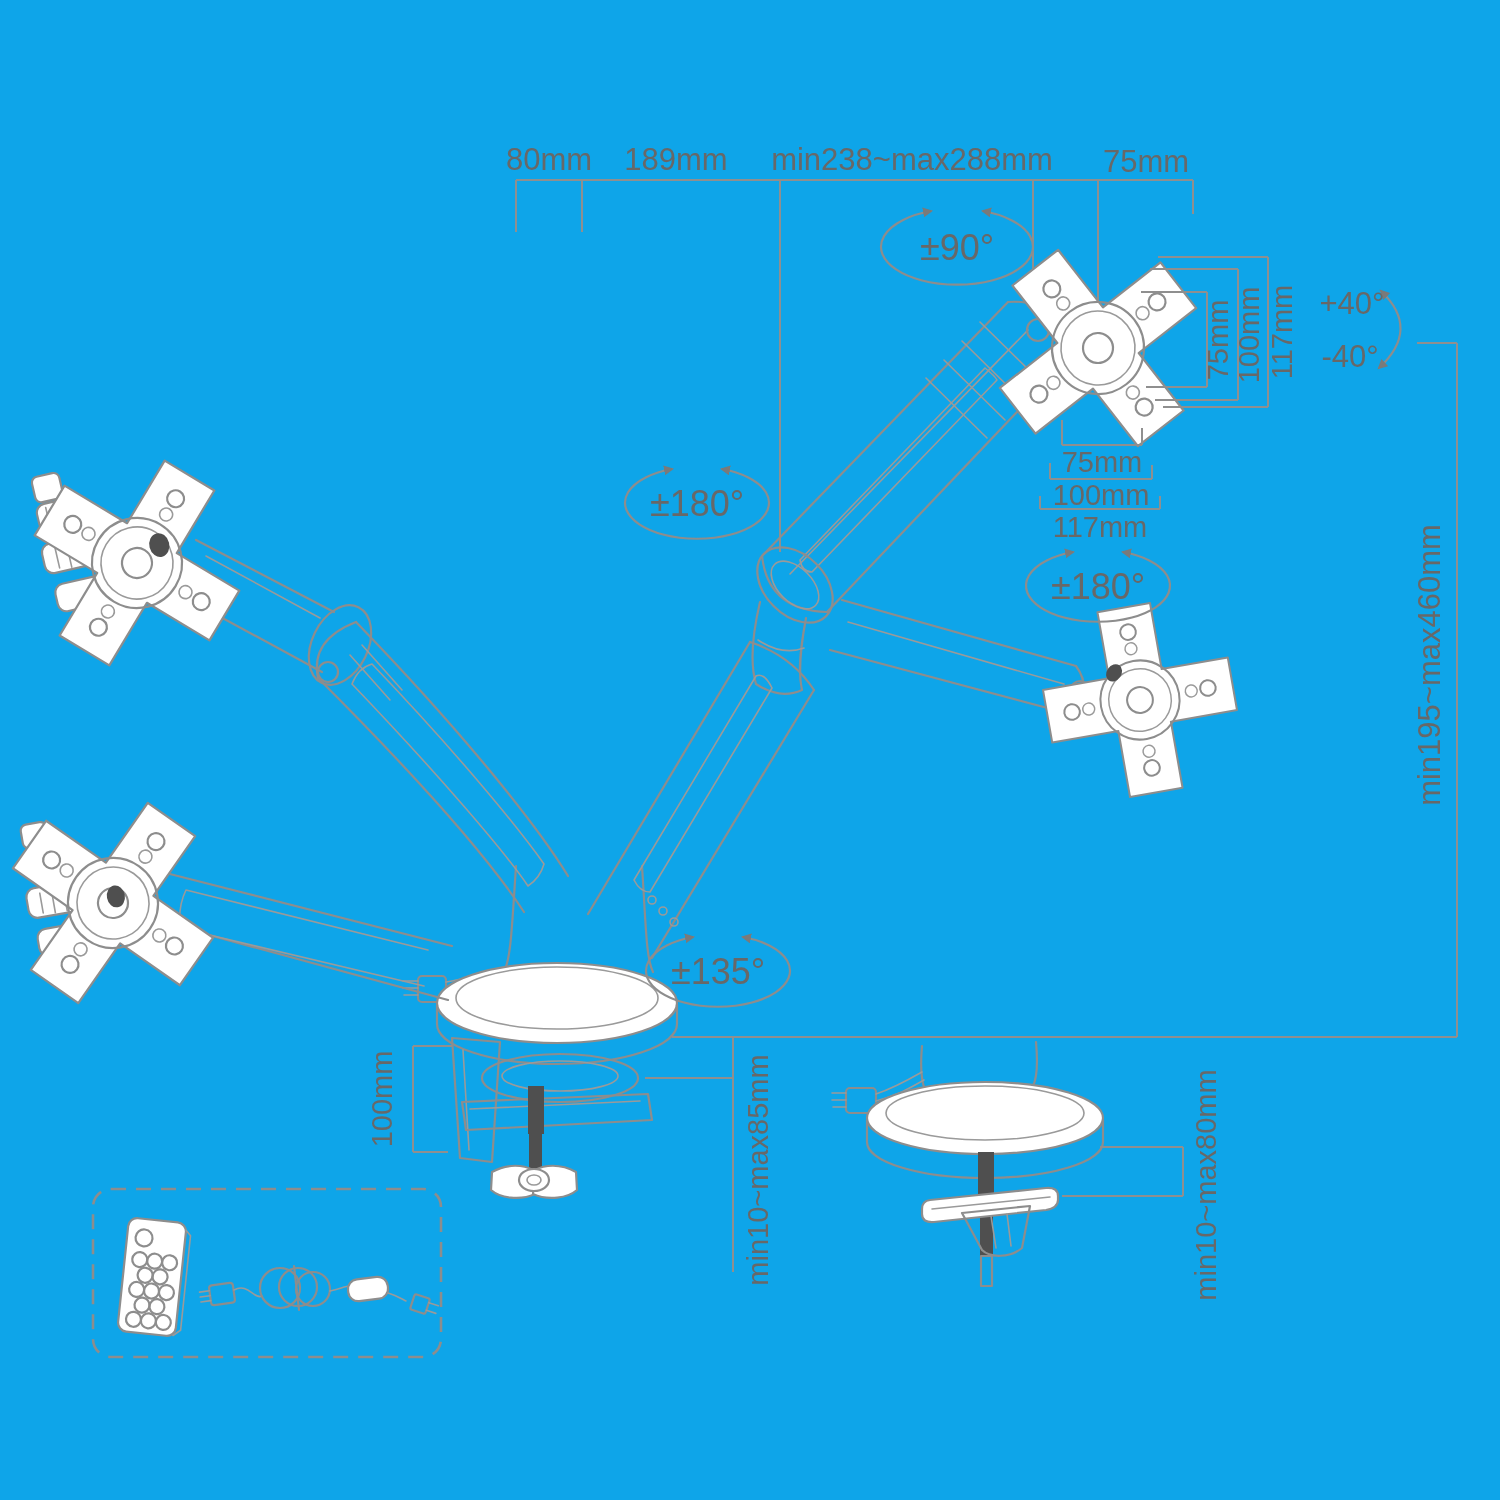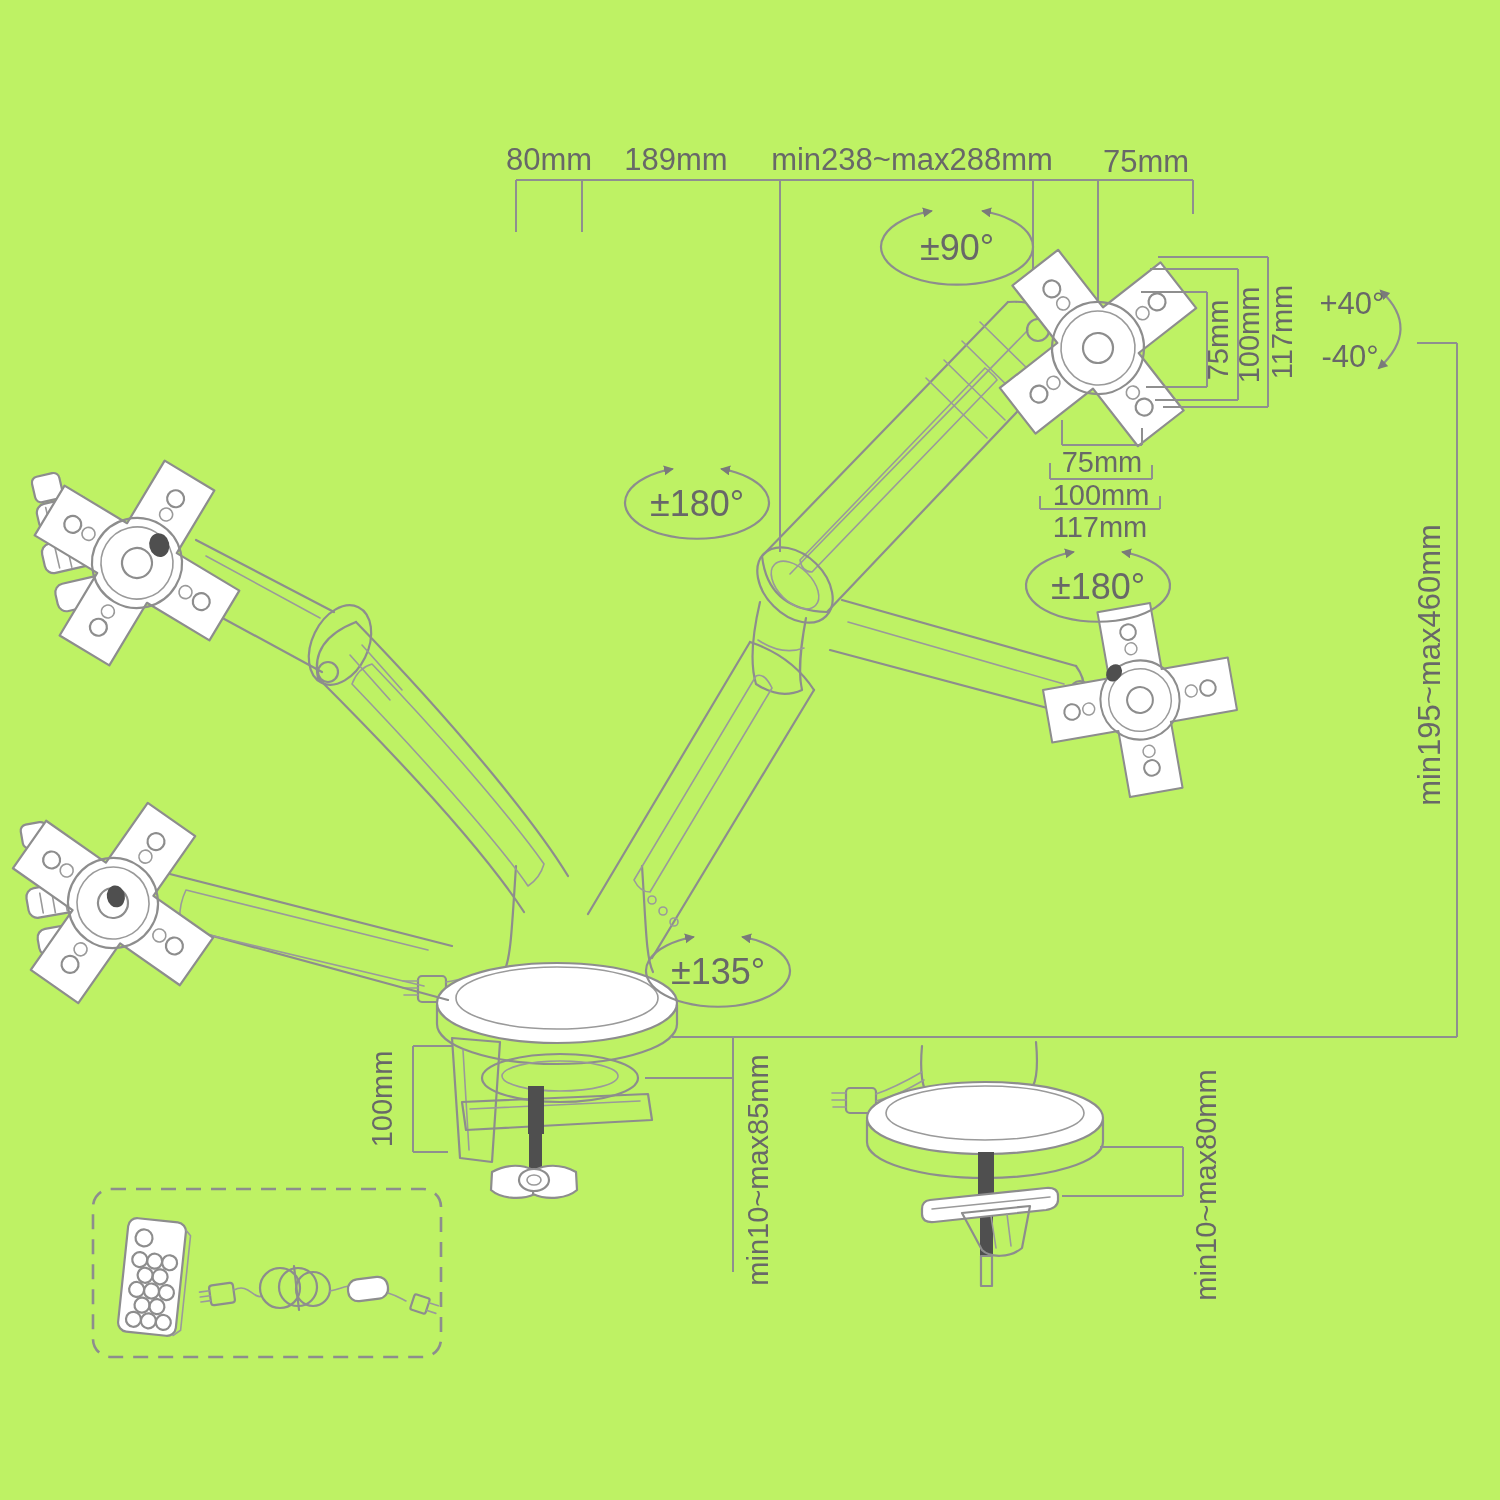--- a/index.html
+++ b/index.html
@@ -1,16 +1,16 @@
 <!DOCTYPE html>
 <html><head>
 <meta charset="utf-8">
 <style>
   html,body{margin:0;padding:0;background:#ffffff;}
-  .stage{width:1500px;height:1500px;position:relative;background:#bef264;}
+  .stage{width:1500px;height:1500px;position:relative;background:#0ea5e9;}
   svg{display:block;}
   
   .art{stroke:#8d8d8d;stroke-width:2.2;fill:none;stroke-linecap:round;stroke-linejoin:round;}
   .artThin{stroke:#9a9a9a;stroke-width:1.6;fill:none;stroke-linecap:round;}
   .artFill{stroke:#8d8d8d;stroke-width:2.2;fill:#ffffff;stroke-linejoin:round;}
   .dark{fill:#4f4f4f;stroke:none;}
   .dim{stroke:#8f8f8f;stroke-width:2;fill:none;stroke-linecap:butt;}
   .dash{stroke:#8d8d8d;stroke-width:2.6;fill:none;stroke-dasharray:15 10;}
   text{font-family:"Liberation Sans","DejaVu Sans",sans-serif;fill:#686868;}
   .t31{font-size:31px;}

